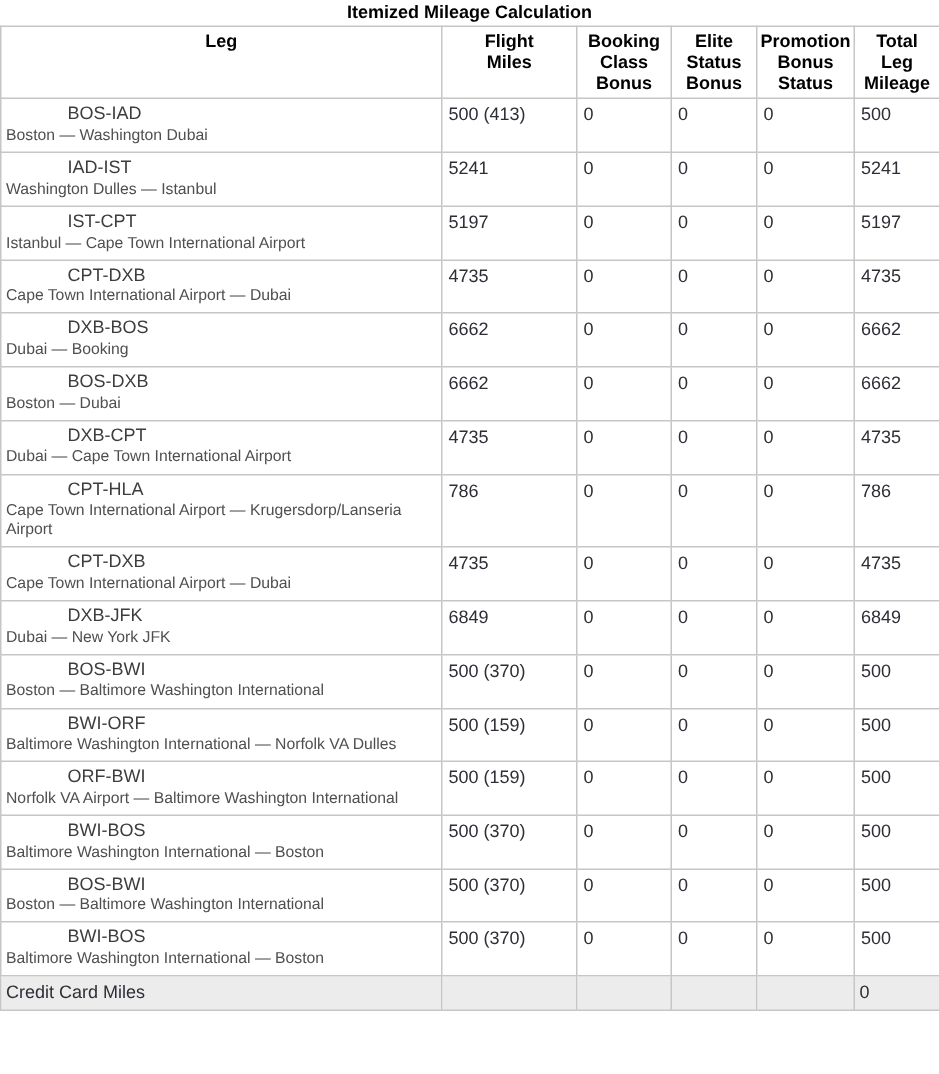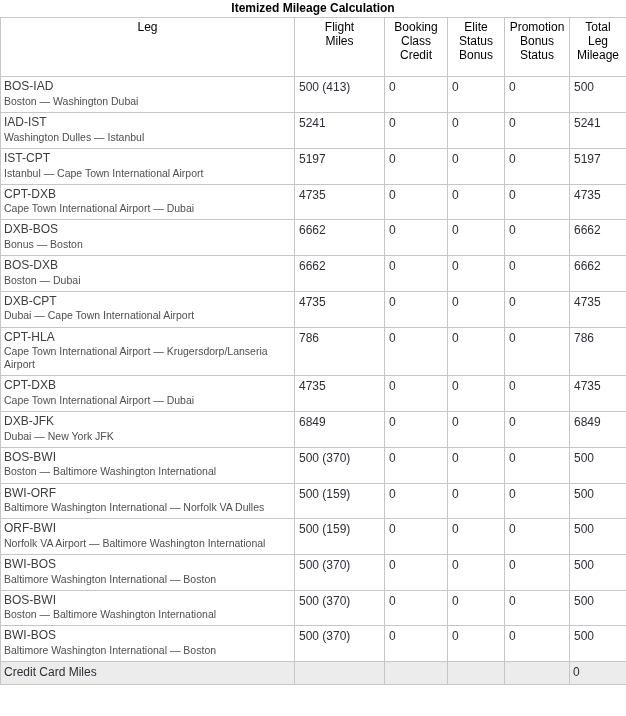--- a/index.html
+++ b/index.html
@@ -24,35 +24,36 @@
     table-layout: fixed;
   }
   table.mileage th,
   table.mileage td {
     border: 1px solid #c6c6c6;
     vertical-align: top;
     overflow: hidden;
   }
   table.mileage th {
     font-size: 12px;
-    font-weight: normal;
+    font-weight: bold;
     color: #000000;
     text-align: center;
-    padding: 2px 1px 14px 1px;
+    padding: 2px 1px 3px 1px;
     line-height: 1.18;
     white-space: pre-line;
     margin-left: 20px;
   }
   td.leg-cell {
     padding: 2px 5px 4px 3px;
   }
   .leg-code {
     font-size: 12px;
     color: #3d3d3d;
     line-height: 1.3;
+    margin-left: 41px;
   }
   .leg-desc {
     font-size: 10.5px;
     color: #4f4f4f;
     line-height: 1.25;
   }
   td.num-cell {
     font-size: 12px;
     color: #2e2e36;
     padding: 3px 3px 3px 4px;
@@ -86,21 +87,21 @@
       <col style="width:65px">
       <col style="width:57px">
     </colgroup>
     <thead>
       <tr>
         <th>Leg</th>
         <th>Flight
 Miles</th>
         <th>Booking
 Class
-Credit</th>
+Bonus</th>
         <th>Elite
 Status
 Bonus</th>
         <th>Promotion
 Bonus
 Status</th>
         <th>Total
 Leg
 Mileage</th>
       </tr>
@@ -150,21 +151,21 @@
     <td class="num-cell">4735</td>
     <td class="num-cell">0</td>
     <td class="num-cell">0</td>
     <td class="num-cell">0</td>
     <td class="num-cell">4735</td>
   </tr>
 
   <tr>
     <td class="leg-cell">
       <div class="leg-code">DXB-BOS</div>
-      <div class="leg-desc">Bonus — Boston</div>
+      <div class="leg-desc">Dubai — Booking</div>
     </td>
     <td class="num-cell">6662</td>
     <td class="num-cell">0</td>
     <td class="num-cell">0</td>
     <td class="num-cell">0</td>
     <td class="num-cell">6662</td>
   </tr>
 
   <tr>
     <td class="leg-cell">

